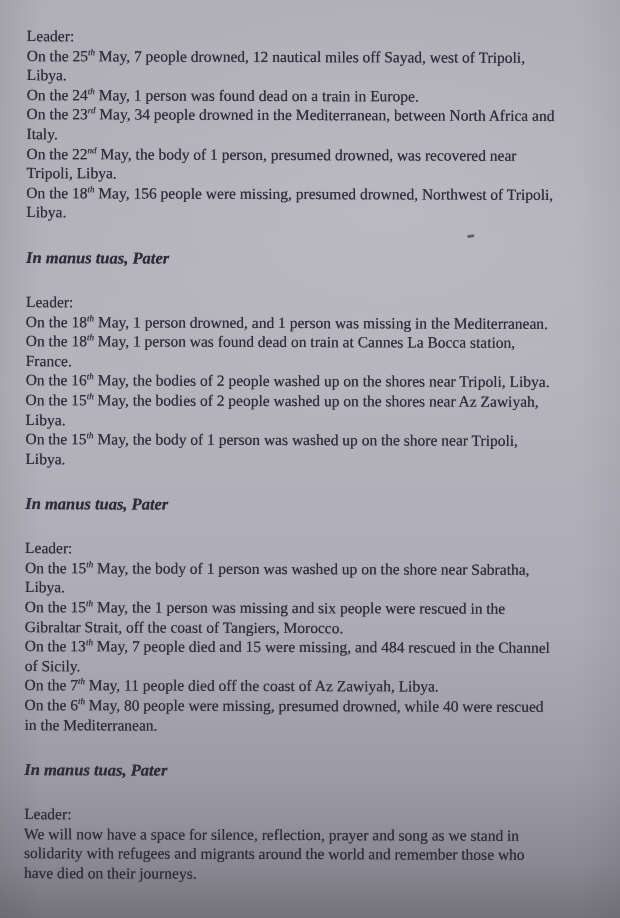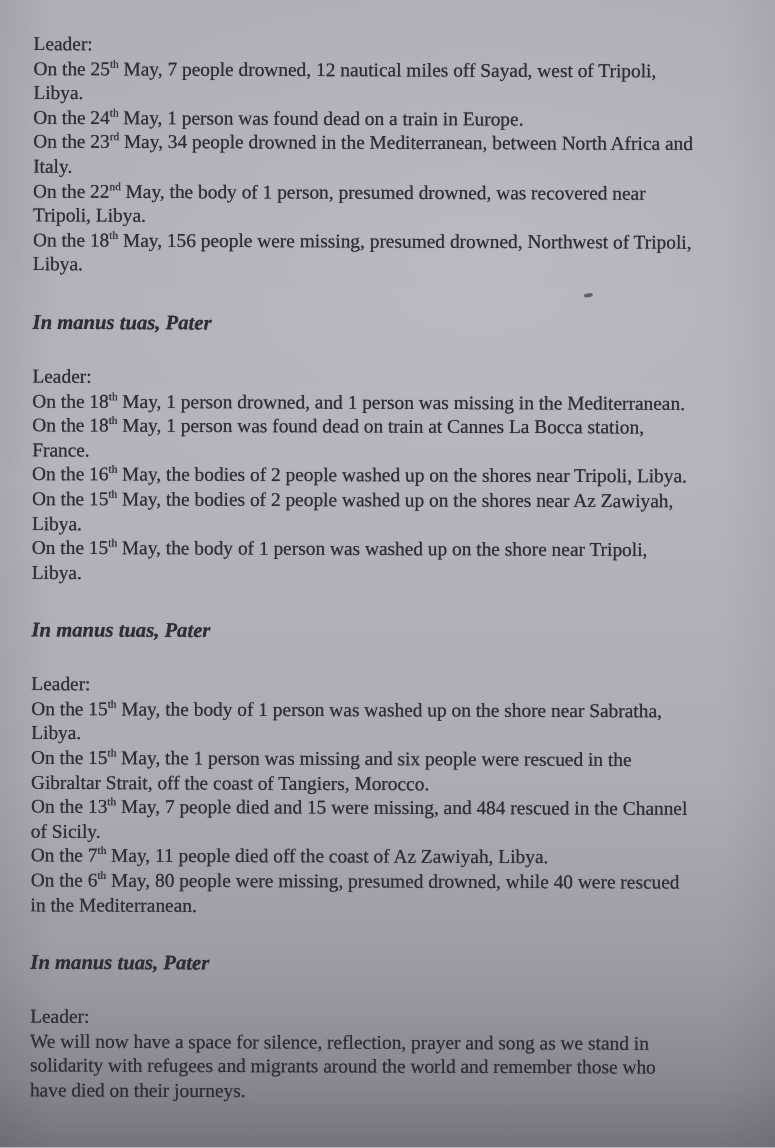--- a/index.html
+++ b/index.html
@@ -30,20 +30,21 @@
   .line {
     font-size: 15.5px;
     line-height: 19.6px;
     white-space: nowrap;
     text-shadow: 0 0 0.7px rgba(47,45,56,0.75);
   }
   .line sup {
     font-size: 9px;
     line-height: 0;
     vertical-align: super;
+    font-style: italic;
   }
   .leader-block { margin: 0; }
   .refrain {
     margin: 26px 0 24px 0;
     font-weight: bold;
     font-style: italic;
     font-size: 16.5px;
     line-height: 20px;
     white-space: nowrap;
     text-shadow: 0 0 0.7px rgba(40,38,50,0.8);

